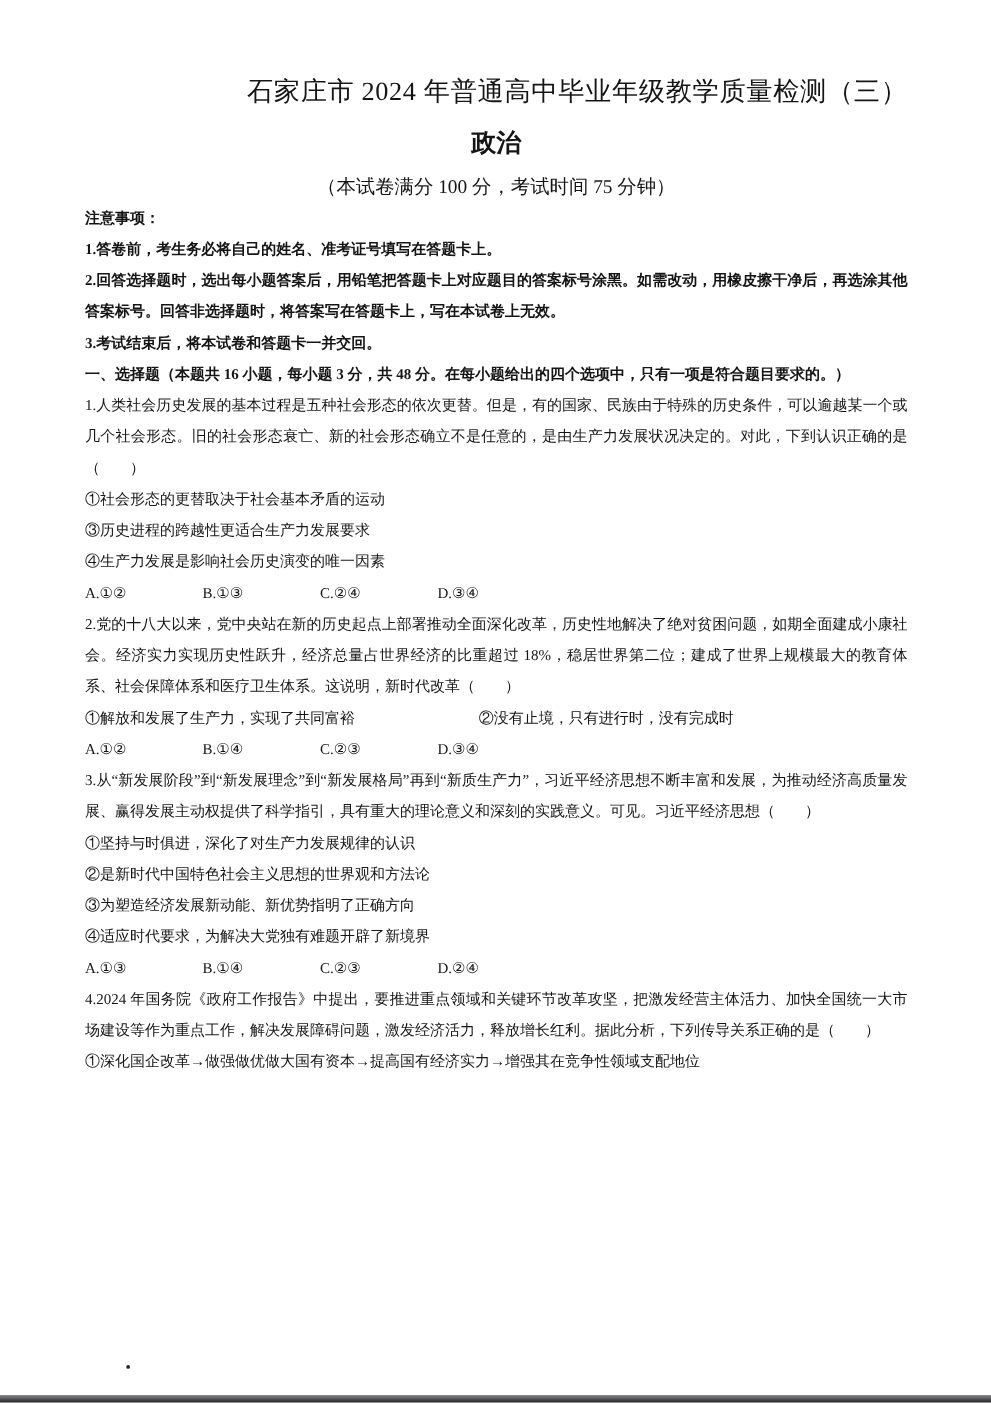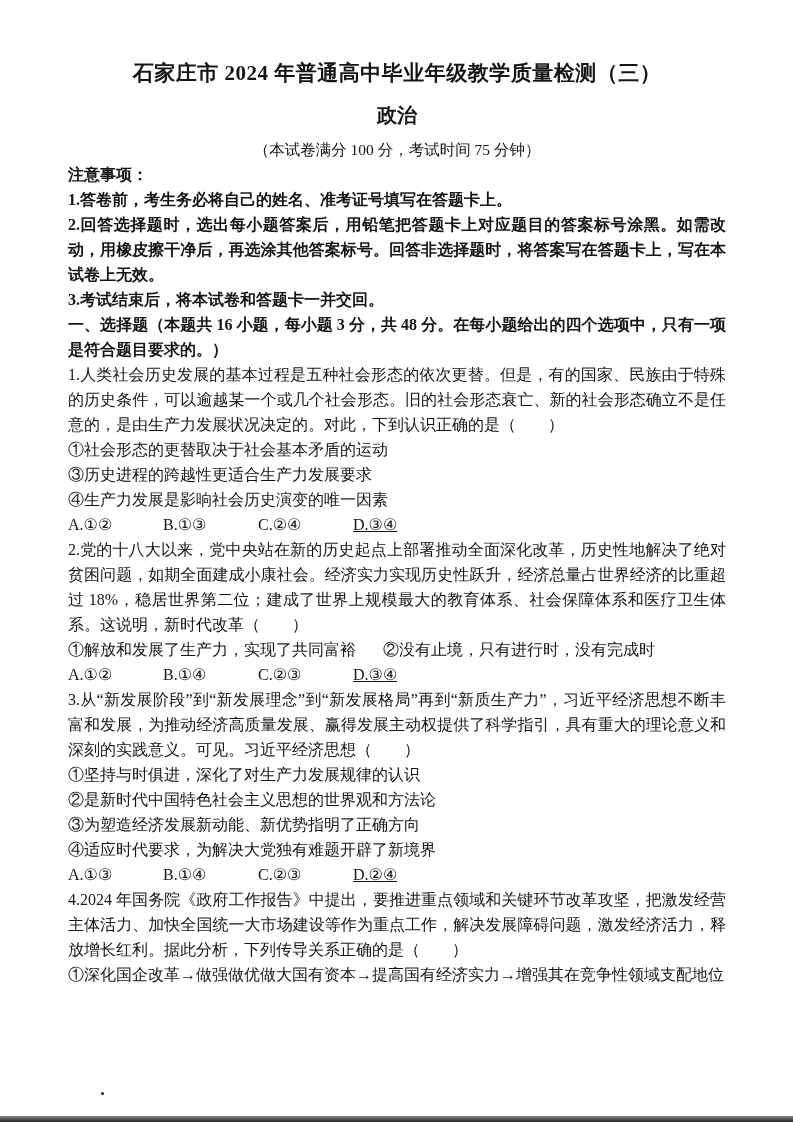--- a/index.html
+++ b/index.html
@@ -16,59 +16,59 @@
     color: #151515;
   }
   .page {
     position: absolute;
     left: 68px;
     top: 0;
     width: 658px;
   }
   .title {
     margin: 58px 0 0 0;
-    text-align: center;
+    text-align: right;
     font-size: 21px;
-    font-weight: 700;
+    font-weight: 400;
     line-height: 30px;
     letter-spacing: 0.5px;
   }
   .subject {
     margin: 13px 0 0 0;
     text-align: center;
     font-size: 20px;
     font-weight: 700;
     line-height: 28px;
   }
   .exam-info {
     margin: 9px 0 0 0;
     text-align: center;
     font-size: 15.5px;
     font-weight: 400;
     line-height: 24px;
   }
   p.line, div.line {
     margin: 0;
-    font-size: 16px;
+    font-size: 12px;
     line-height: 25px;
     text-align: justify;
   }
   p.line:after {
     content: "";
   }
   .bold { font-weight: 700; }
   .notes-heading { margin-top: 8px; }
   .stmt-row { display: flex; text-align: left; }
   .stmt-row .col1 { width: 315px; flex: 0 0 315px; }
   .choices span {
     display: inline-block;
     width: 91px;
     text-align: left;
   }
-  .choices span:last-child { width: auto; text-decoration: underline; }
+  .choices span:last-child { width: auto; }
   .bottom-bar {
     position: absolute;
     left: 0;
     bottom: 0;
     width: 793px;
     height: 6px;
     background: linear-gradient(#8a8a8a, #222326);
   }
   .stray-dot {
     position: absolute;

